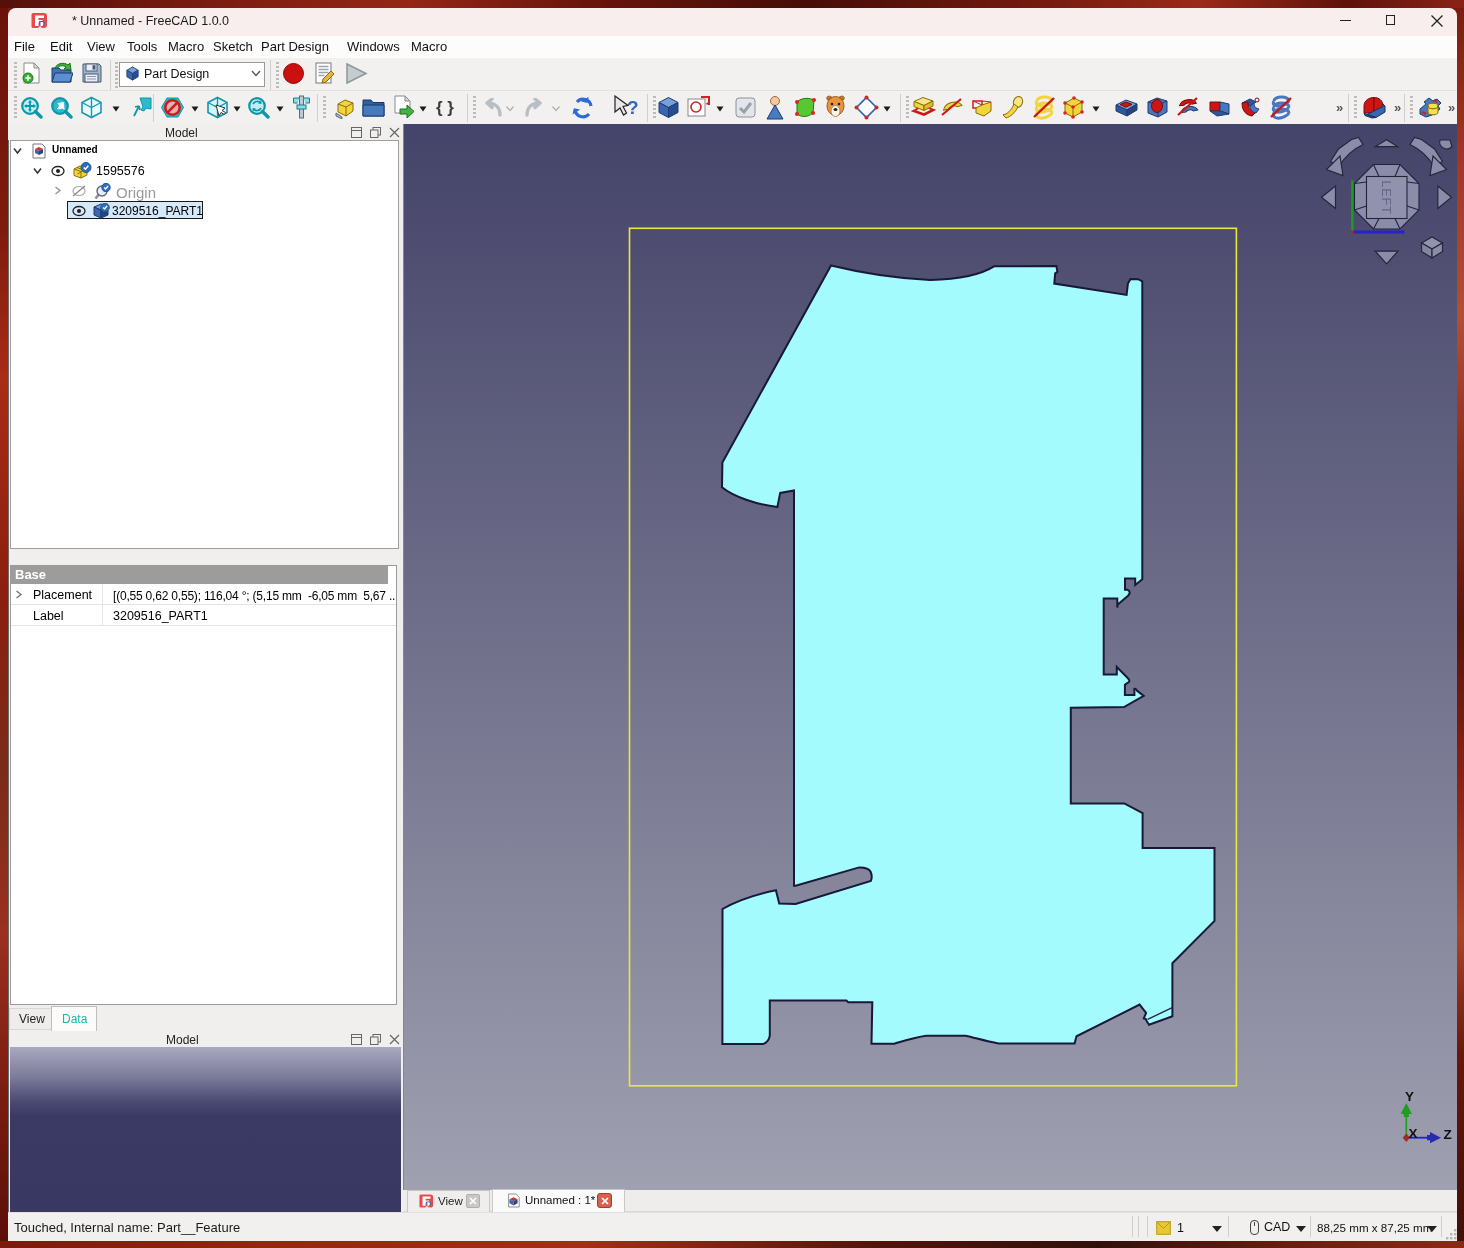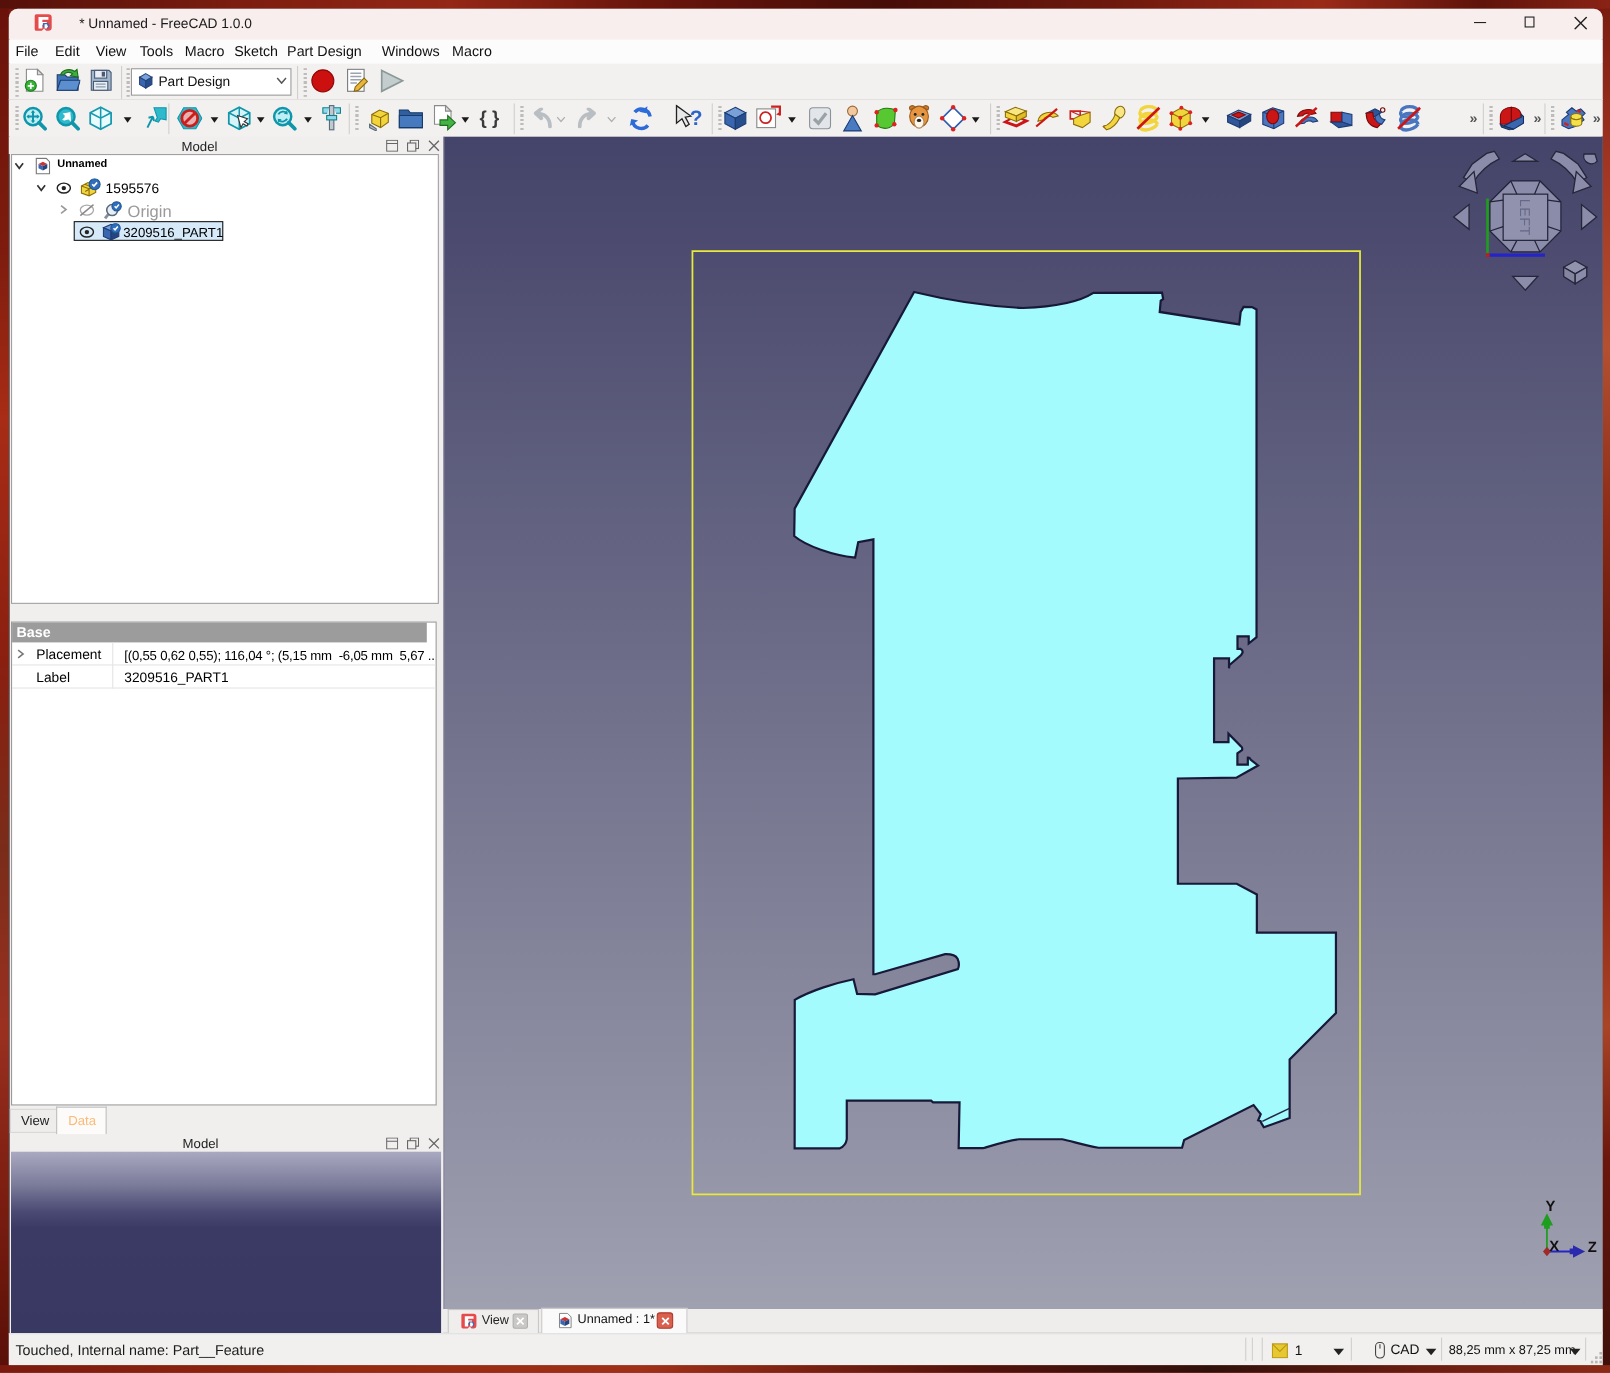--- a/index.html
+++ b/index.html
@@ -468,21 +468,21 @@
     <path d="M1.5 1 L6 4.5 1.5 8" fill="none" stroke="#777" stroke-width="1.4"></path>
   </svg>
 <div class="t" style="left:33px;top:588px;font-size:12.5px;color:#000">Placement</div>
 <div class="t" style="left:113px;top:589px;font-size:12px;letter-spacing:-0.2px;color:#000;width:283px;overflow:hidden">[(0,55 0,62 0,55); 116,04 °; (5,15 mm&nbsp; -6,05 mm&nbsp; 5,67 ...</div>
 <div class="t" style="left:33px;top:609px;font-size:12.5px;color:#000">Label</div>
 <div class="t" style="left:113px;top:609px;font-size:12.5px;color:#000">3209516_PART1</div>
 <div id="tabs"></div>
 <div class="t" style="left:9px;top:1008px;width:42px;height:22px;background:#eeedec;border:1px solid #d9d8d7;border-right:none;"></div>
 <div class="t" style="left:19px;top:1012px;font-size:12px;color:#222">View</div>
 <div class="t" style="left:51px;top:1006px;width:46px;height:25px;background:#fcfbfa;border:1px solid #bdbdbd;border-bottom:none;"></div>
-<div class="t" style="left:62px;top:1012px;font-size:12px;color:#fdba74">Data</div>
+<div class="t" style="left:62px;top:1012px;font-size:12px;color:#14b8a6">Data</div>
 <div id="taskstitle"></div>
 <div class="t" style="left:166px;top:1033px;font-size:12px;color:#222">Model</div>
 <svg class="abs" style="left:351px;top:1034px" width="11" height="11" viewBox="0 0 11 11">
     <rect x="0.5" y="0.5" width="10" height="10" fill="none" stroke="#666"></rect>
     <path d="M0.5 3.5 h10" stroke="#666"></path>
   </svg>
 <svg class="abs" style="left:370px;top:1034px" width="11" height="11" viewBox="0 0 11 11">
     <rect x="3" y="0.5" width="7.5" height="7.5" fill="none" stroke="#666"></rect>
     <rect x="0.5" y="3" width="7.5" height="7.5" fill="#f0efee" stroke="#666"></rect>
   </svg>

